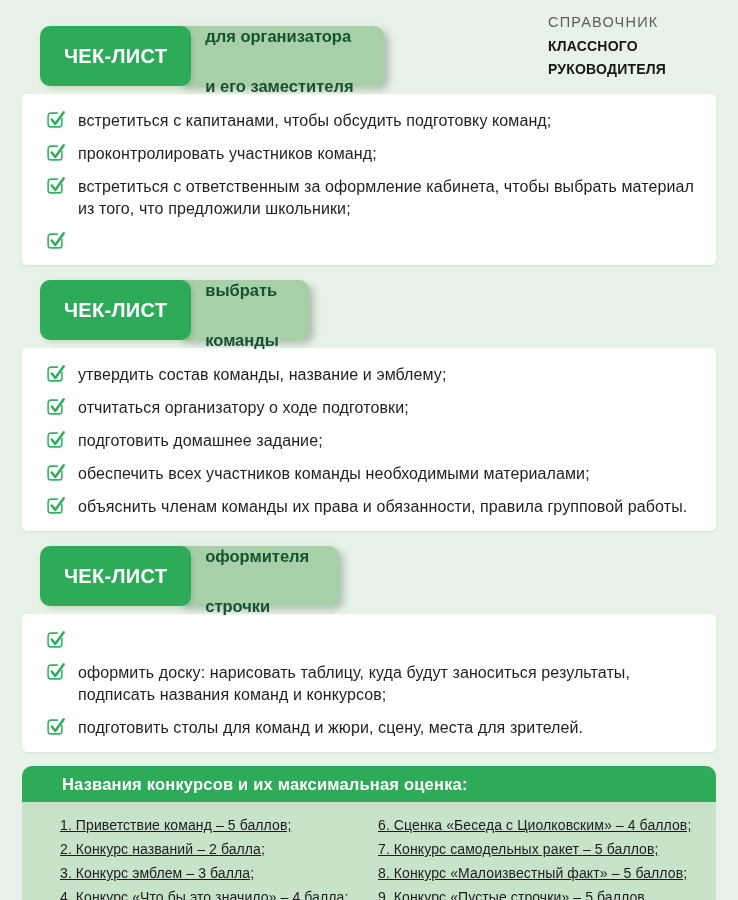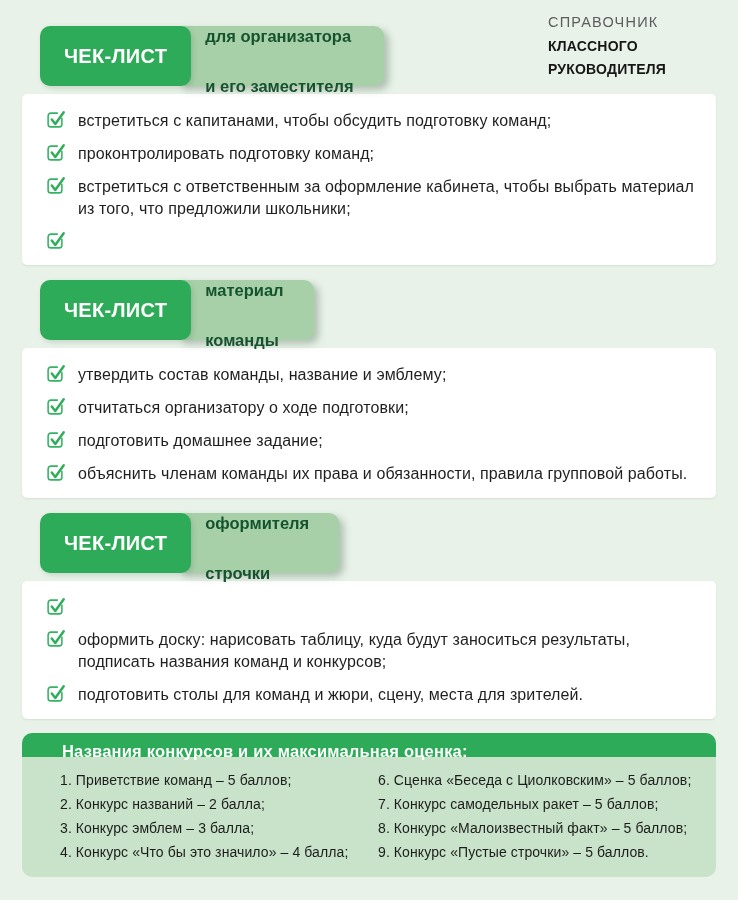--- a/index.html
+++ b/index.html
@@ -75,38 +75,38 @@
     padding-top:3px;
   }
   
   .scores{
     margin:14px 22px 0 22px;
     border-radius:10px;
   }
   .scores-header{
     background:#2eab58;color:#fff;
     font-size:16.5px;font-weight:700;letter-spacing:.2px;
-    line-height:36px;height:24px;
+    line-height:36px;height:36px;
     padding-left:40px;
     border-radius:10px 10px 0 0;
   }
   .scores-body{
     background:#c8e3c9;
     border-radius:0 0 10px 10px;
     display:flex;
     padding:15px 0 17px 0;
   }
   .scores-col{
     list-style:none;margin:0;padding:0;
   }
   .scores-col.left{width:356px;padding-left:38px;box-sizing:border-box;}
   .scores-col.right{flex:1;}
   .scores-col li{
     font-size:14px;line-height:16px;color:#1d1d1d;
-    margin-bottom:8px;letter-spacing:.1px;
+    margin-bottom:8px;letter-spacing:.1px;text-decoration:underline;
   }
   .scores-col li:last-child{margin-bottom:0;}
 </style>
 </head>
 <body>
 
 <div class="page">
 
   <div class="brand">
     <div class="brand-series">СПРАВОЧНИК</div>
@@ -132,21 +132,21 @@
           </span>
         <span class="check-text">встретиться с капитанами, чтобы обсудить подготовку команд;</span>
       </div>
       <div class="check-item">
         <span class="check-icon">
             <svg viewBox="0 0 24 24">
               <path d="M14.5 4.5 H7.5 C5.8 4.5 4.5 5.8 4.5 7.5 V16.5 C4.5 18.2 5.8 19.5 7.5 19.5 H16.5 C18.2 19.5 19.5 18.2 19.5 16.5 V10" fill="none" stroke="#35b263" stroke-width="1.7" stroke-linecap="round"></path>
               <path d="M8.5 11.5 L12.3 16.3 L21.5 3.5" fill="none" stroke="#2fad5a" stroke-width="2.7" stroke-linecap="round" stroke-linejoin="round"></path>
             </svg>
           </span>
-        <span class="check-text">проконтролировать подготовку команд;</span>
+        <span class="check-text">проконтролировать участников команд;</span>
       </div>
       <div class="check-item">
         <span class="check-icon">
             <svg viewBox="0 0 24 24">
               <path d="M14.5 4.5 H7.5 C5.8 4.5 4.5 5.8 4.5 7.5 V16.5 C4.5 18.2 5.8 19.5 7.5 19.5 H16.5 C18.2 19.5 19.5 18.2 19.5 16.5 V10" fill="none" stroke="#35b263" stroke-width="1.7" stroke-linecap="round"></path>
               <path d="M8.5 11.5 L12.3 16.3 L21.5 3.5" fill="none" stroke="#2fad5a" stroke-width="2.7" stroke-linecap="round" stroke-linejoin="round"></path>
             </svg>
           </span>
         <span class="check-text">встретиться с ответственным за оформление кабинета, чтобы выбрать материал из того, что предложили школьники;</span>
       </div>
@@ -158,21 +158,21 @@
             </svg>
           </span>
       </div>
     </div>
   </section>
 
   <section>
     <div class="badge-row" style="margin-top:15px">
       <div class="badge-dark">ЧЕК-ЛИСТ</div>
       <div class="badge-light">
-        <span>материал</span>
+        <span>выбрать</span>
         <span>команды</span>
       </div>
     </div>
     <div class="card">
       <div class="check-item">
         <span class="check-icon">
             <svg viewBox="0 0 24 24">
               <path d="M14.5 4.5 H7.5 C5.8 4.5 4.5 5.8 4.5 7.5 V16.5 C4.5 18.2 5.8 19.5 7.5 19.5 H16.5 C18.2 19.5 19.5 18.2 19.5 16.5 V10" fill="none" stroke="#35b263" stroke-width="1.7" stroke-linecap="round"></path>
               <path d="M8.5 11.5 L12.3 16.3 L21.5 3.5" fill="none" stroke="#2fad5a" stroke-width="2.7" stroke-linecap="round" stroke-linejoin="round"></path>
             </svg>
@@ -189,20 +189,29 @@
         <span class="check-text">отчитаться организатору о ходе подготовки;</span>
       </div>
       <div class="check-item">
         <span class="check-icon">
             <svg viewBox="0 0 24 24">
               <path d="M14.5 4.5 H7.5 C5.8 4.5 4.5 5.8 4.5 7.5 V16.5 C4.5 18.2 5.8 19.5 7.5 19.5 H16.5 C18.2 19.5 19.5 18.2 19.5 16.5 V10" fill="none" stroke="#35b263" stroke-width="1.7" stroke-linecap="round"></path>
               <path d="M8.5 11.5 L12.3 16.3 L21.5 3.5" fill="none" stroke="#2fad5a" stroke-width="2.7" stroke-linecap="round" stroke-linejoin="round"></path>
             </svg>
           </span>
         <span class="check-text">подготовить домашнее задание;</span>
+      </div>
+      <div class="check-item">
+        <span class="check-icon">
+            <svg viewBox="0 0 24 24">
+              <path d="M14.5 4.5 H7.5 C5.8 4.5 4.5 5.8 4.5 7.5 V16.5 C4.5 18.2 5.8 19.5 7.5 19.5 H16.5 C18.2 19.5 19.5 18.2 19.5 16.5 V10" fill="none" stroke="#35b263" stroke-width="1.7" stroke-linecap="round"></path>
+              <path d="M8.5 11.5 L12.3 16.3 L21.5 3.5" fill="none" stroke="#2fad5a" stroke-width="2.7" stroke-linecap="round" stroke-linejoin="round"></path>
+            </svg>
+          </span>
+        <span class="check-text">обеспечить всех участников команды необходимыми материалами;</span>
       </div>
       <div class="check-item">
         <span class="check-icon">
             <svg viewBox="0 0 24 24">
               <path d="M14.5 4.5 H7.5 C5.8 4.5 4.5 5.8 4.5 7.5 V16.5 C4.5 18.2 5.8 19.5 7.5 19.5 H16.5 C18.2 19.5 19.5 18.2 19.5 16.5 V10" fill="none" stroke="#35b263" stroke-width="1.7" stroke-linecap="round"></path>
               <path d="M8.5 11.5 L12.3 16.3 L21.5 3.5" fill="none" stroke="#2fad5a" stroke-width="2.7" stroke-linecap="round" stroke-linejoin="round"></path>
             </svg>
           </span>
         <span class="check-text">объяснить членам команды их права и обязанности, правила групповой работы.</span>
       </div>
@@ -251,21 +260,21 @@
     <div class="scores-header">Названия конкурсов и их максимальная оценка:</div>
     <div class="scores-body">
       <ul class="scores-col left">
         <li>1. Приветствие команд – 5 баллов;</li>
         <li>2. Конкурс названий – 2 балла;</li>
         <li>3. Конкурс эмблем – 3 балла;</li>
         <li>4. Конкурс «Что бы это значило» – 4 балла;</li>
 
       </ul>
       <ul class="scores-col right">
-        <li>6. Сценка «Беседа с Циолковским» – 5 баллов;</li>
+        <li>6. Сценка «Беседа с Циолковским» – 4 баллов;</li>
         <li>7. Конкурс самодельных ракет – 5 баллов;</li>
         <li>8. Конкурс «Малоизвестный факт» – 5 баллов;</li>
         <li>9. Конкурс «Пустые строчки» – 5 баллов.</li>
       </ul>
     </div>
   </section>
 
 </div>
 
 </body></html>

